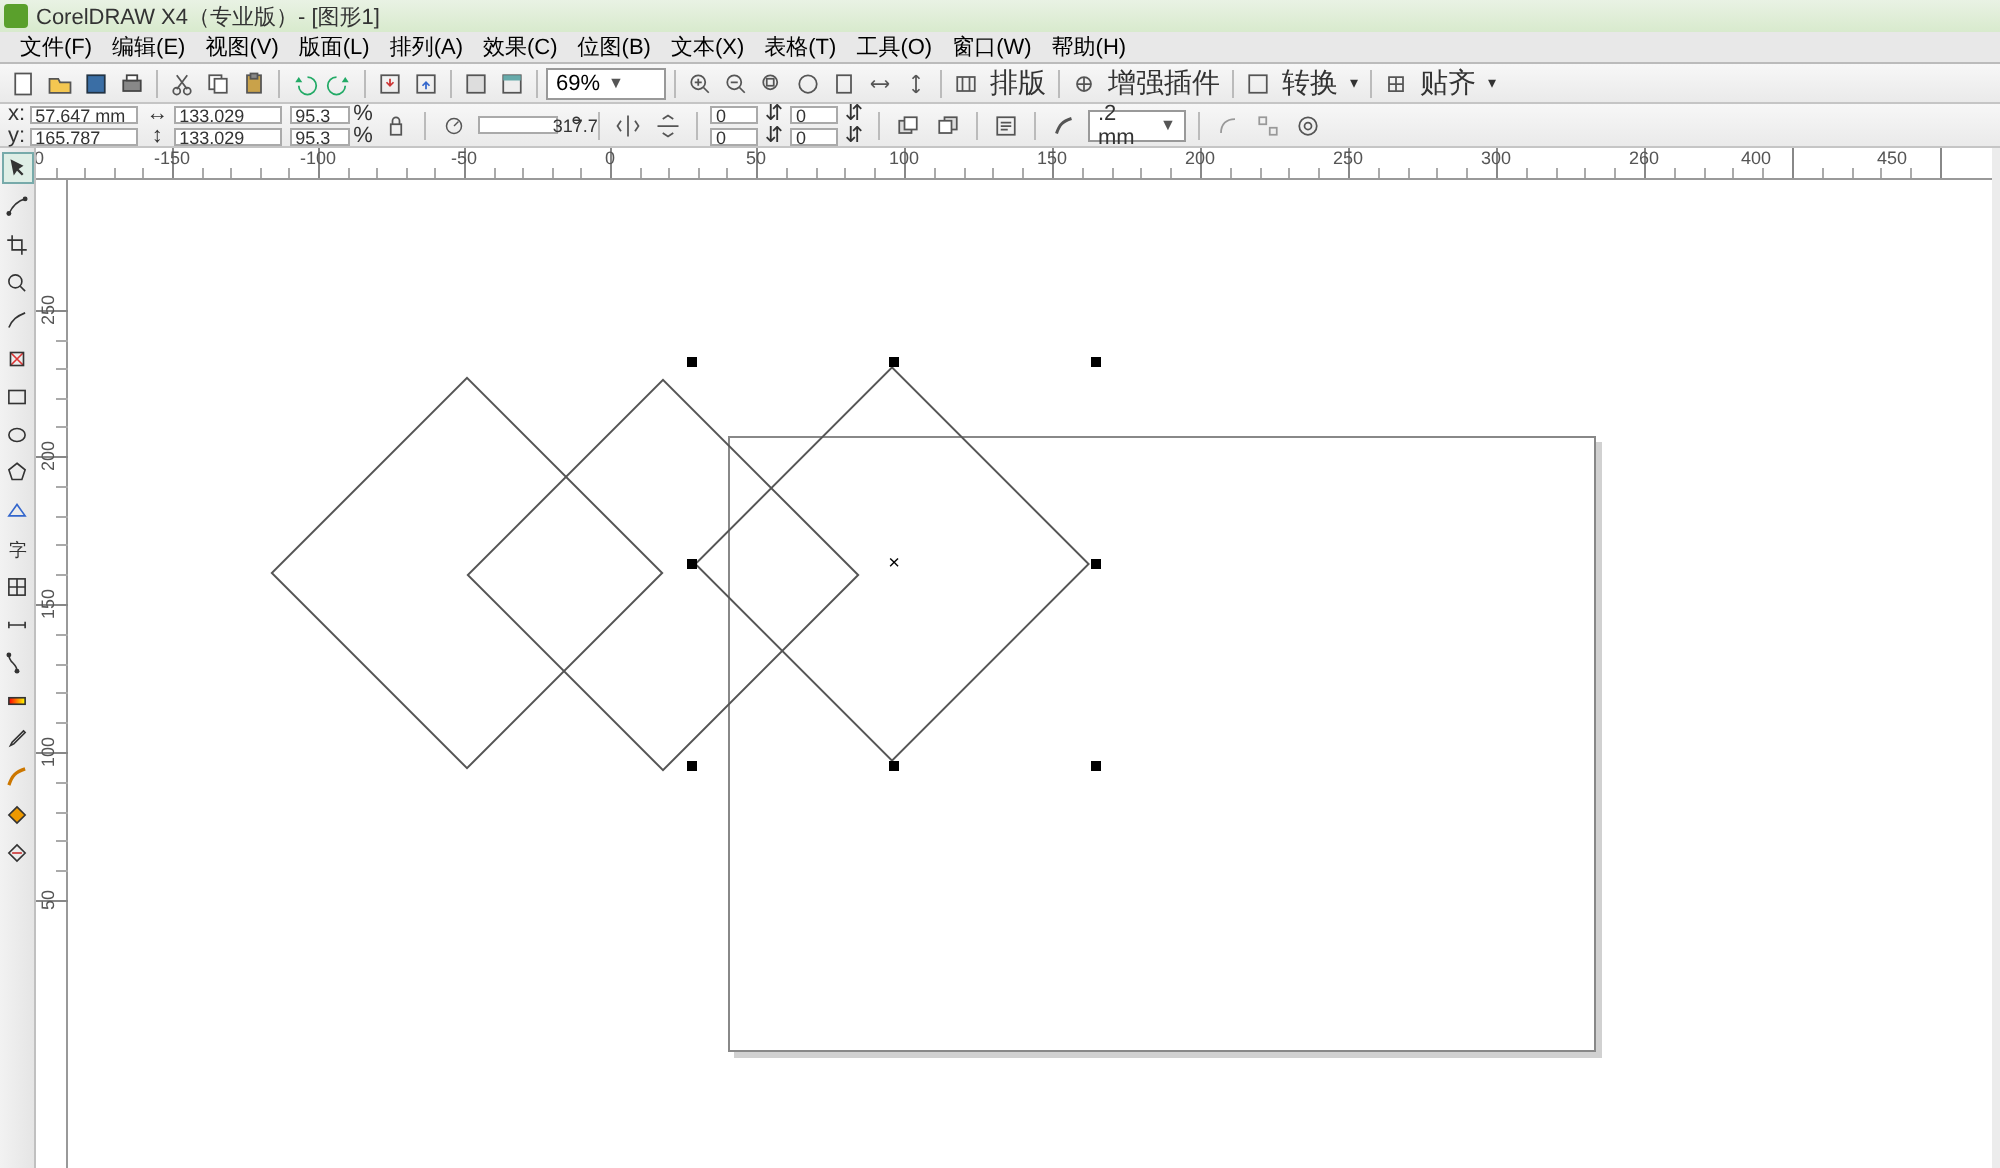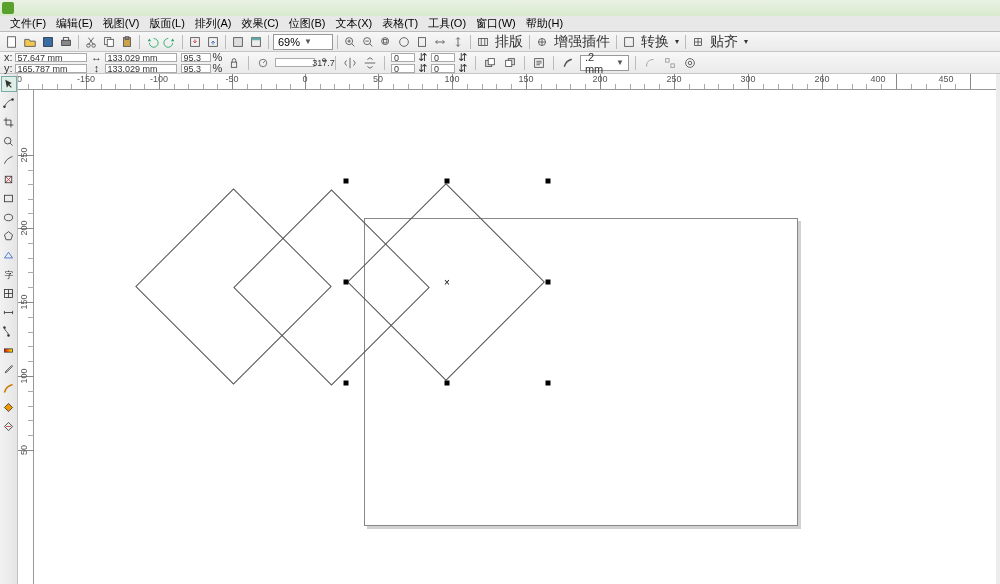--- a/index.html
+++ b/index.html
@@ -18,21 +18,21 @@
 .tb-sep { width: 1px; height: 14px; background: #bbb; margin: 0 2px; }
 .tb-combo { height: 16px; border: 1px solid #999; background: #fff; display: flex; align-items: center; padding: 0 4px; font-size: 10px; }
 .tb-combo .arrow { margin-left: 4px; font-size: 8px; color: #555; }
 .tb-label { padding: 0 2px; color: #333; }
 .tb-label svg { vertical-align: middle; }
 .tb-text { font-size: 14px; color: #333; padding: 0 2px; }
 
 .propbar { height: 22px; background: linear-gradient(#f7f7f7,#eaeaea); border-bottom: 1px solid #c5c5c5; display: flex; align-items: center; padding: 0 4px; gap: 4px; font-size: 10px; color: #333; }
 .propgroup { display: flex; flex-direction: column; line-height: 10px; gap: 1px; font-size: 9px; }
 .propitem { display: flex; align-items: center; gap: 2px; }
-.propinput { width: 72px; height: 9px; border: 1px solid #aaa; background: #fff; font-size: 9px; padding: 0 2px; line-height: 9px; }
+.propinput { width: 54px; height: 9px; border: 1px solid #aaa; background: #fff; font-size: 9px; padding: 0 2px; line-height: 9px; }
 .miniicon { width: 12px; height: 10px; display: flex; align-items: center; justify-content: center; }
 
 .vstrip { position: absolute; left: 0; top: 74px; width: 18px; bottom: 0; background: linear-gradient(90deg,#f2f2f2,#e5e5e5); border-right: 1px solid #c0c0c0; display: flex; flex-direction: column; align-items: center; padding-top: 2px; gap: 3px; }
 .tool { width: 16px; height: 16px; display: flex; align-items: center; justify-content: center; color: #333; }
 .tool.sel { border: 1px solid #7aa; background: #dfeee6; }
 .tool svg { width: 13px; height: 13px; }
 
 .hruler { position: absolute; left: 18px; right: 0; top: 74px; height: 16px; background: #fff; border-bottom: 1px solid #999; display: flex; overflow: hidden; }
 .hruler .tickbox { position: relative; flex: none; }
 .hruler .major { position: absolute; top: 0; width: 1px; height: 16px; background: #888; }
@@ -55,20 +55,21 @@
 .handle { position: absolute; width: 5px; height: 5px; background: #000; transform: translate(-50%,-50%); }
 .center-x { position: absolute; font-size: 10px; color: #000; transform: translate(-50%,-50%); }
 
 .right-scroll { position: absolute; right: 0; top: 74px; width: 4px; bottom: 0; background: #ececec; }
 </style>
 </head>
 <body>
 
 <div class="titlebar">
   <div class="logo"></div>
+  <div class="title">CorelDRAW X4（专业版）- [图形1]</div>
 </div>
 
 <div class="menubar">
   <span>文件(F)</span>
   <span>编辑(E)</span>
   <span>视图(V)</span>
   <span>版面(L)</span>
   <span>排列(A)</span>
   <span>效果(C)</span>
   <span>位图(B)</span>

